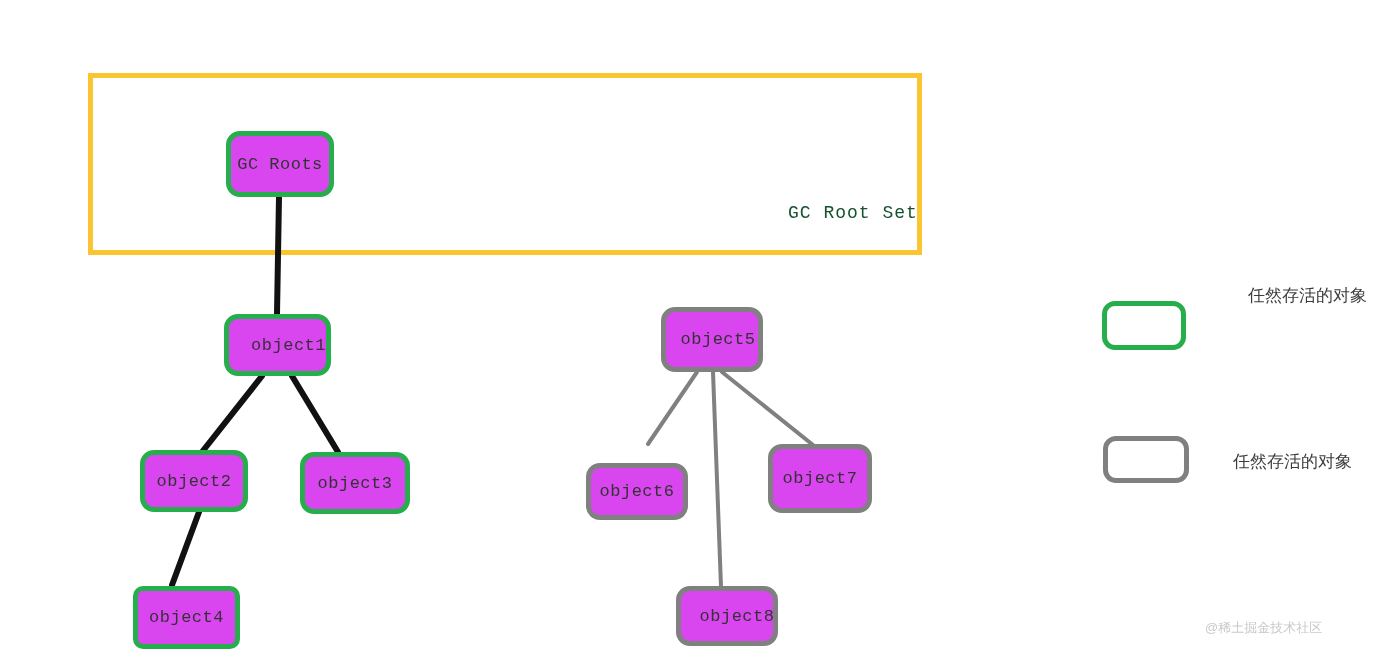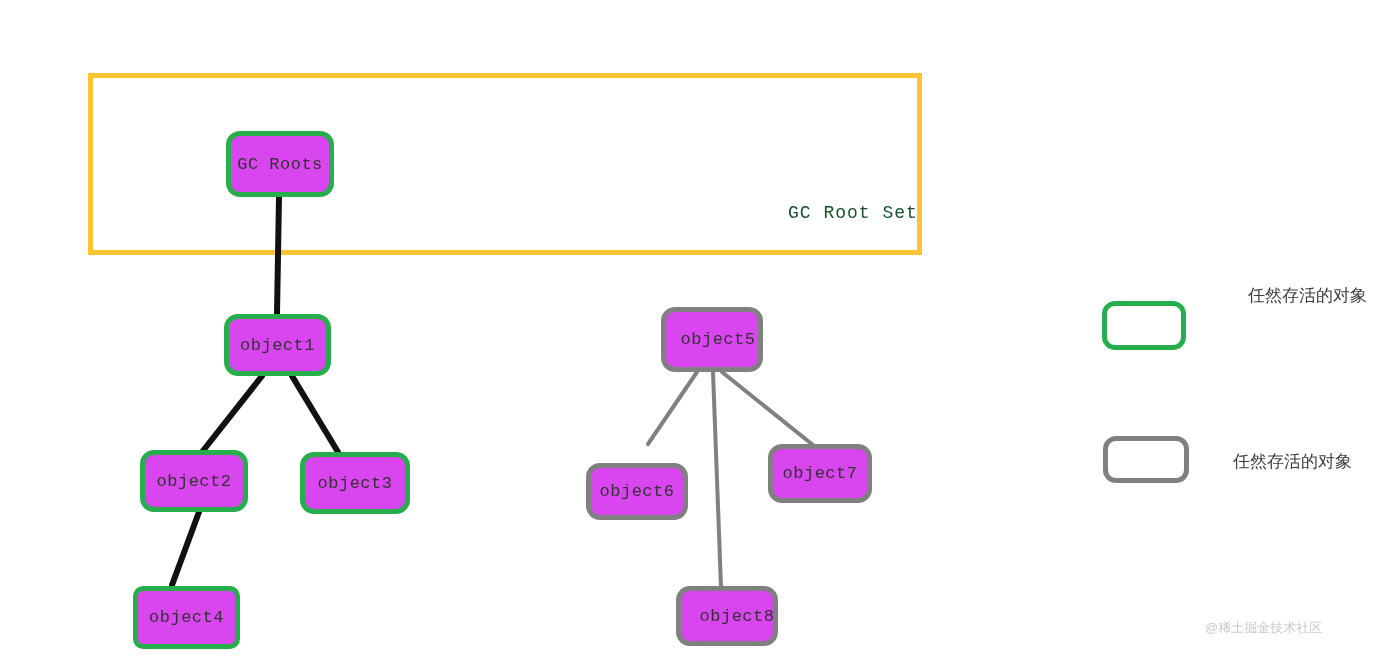--- a/index.html
+++ b/index.html
@@ -110,39 +110,39 @@
       <line x1="199" y1="512" x2="172" y2="585" stroke="#111111" stroke-width="6" stroke-linecap="round"></line>
       <line x1="697" y1="372" x2="648" y2="444" stroke="#808080" stroke-width="4" stroke-linecap="round"></line>
       <line x1="722" y1="372" x2="813" y2="445" stroke="#808080" stroke-width="4" stroke-linecap="round"></line>
       <line x1="713" y1="372" x2="721" y2="587" stroke="#808080" stroke-width="4" stroke-linecap="round"></line>
     </svg>
 
   <div id="nodes-layer">
       <div class="node alive" style="left: 226px; top: 131px; width: 108px; height: 66px;">
         <span class="node-label">GC Roots</span>
       </div>
-      <div class="node alive" style="left: 224px; top: 314px; width: 107px; height: 62px;">
+      <div class="node alive" style="left: 224px; top: 314px; width: 107px; height: 62px; justify-content: flex-end;">
         <span class="node-label">object1</span>
       </div>
       <div class="node alive" style="left: 140px; top: 450px; width: 108px; height: 62px;">
         <span class="node-label">object2</span>
       </div>
       <div class="node alive" style="left: 300px; top: 452px; width: 110px; height: 62px;">
         <span class="node-label">object3</span>
       </div>
       <div class="node alive" style="left: 133px; top: 586px; width: 107px; height: 63px; border-radius: 10px;">
         <span class="node-label">object4</span>
       </div>
       <div class="node garbage" style="left: 661px; top: 307px; width: 102px; height: 65px; padding-left: 12px;">
         <span class="node-label">object5</span>
       </div>
       <div class="node garbage" style="left: 586px; top: 443px; width: 102px; height: 57px; margin-top: 20px;">
         <span class="node-label">object6</span>
       </div>
-      <div class="node garbage" style="left: 768px; top: 444px; width: 104px; height: 59px;">
+      <div class="node garbage" style="left: 768px; top: 444px; width: 104px; height: 69px;">
         <span class="node-label">object7</span>
       </div>
       <div class="node garbage" style="left: 676px; top: 586px; width: 102px; height: 60px; padding-left: 20px;">
         <span class="node-label">object8</span>
       </div>
     </div>
 
   <div id="legend-layer">
       <div class="legend-swatch alive" style="left: 1102px; top: 301px; width: 84px; height: 49px;"></div>
       <div class="legend-text" style="left: 1233px; top: 284px; margin-left: 15px;">任然存活的对象</div>

